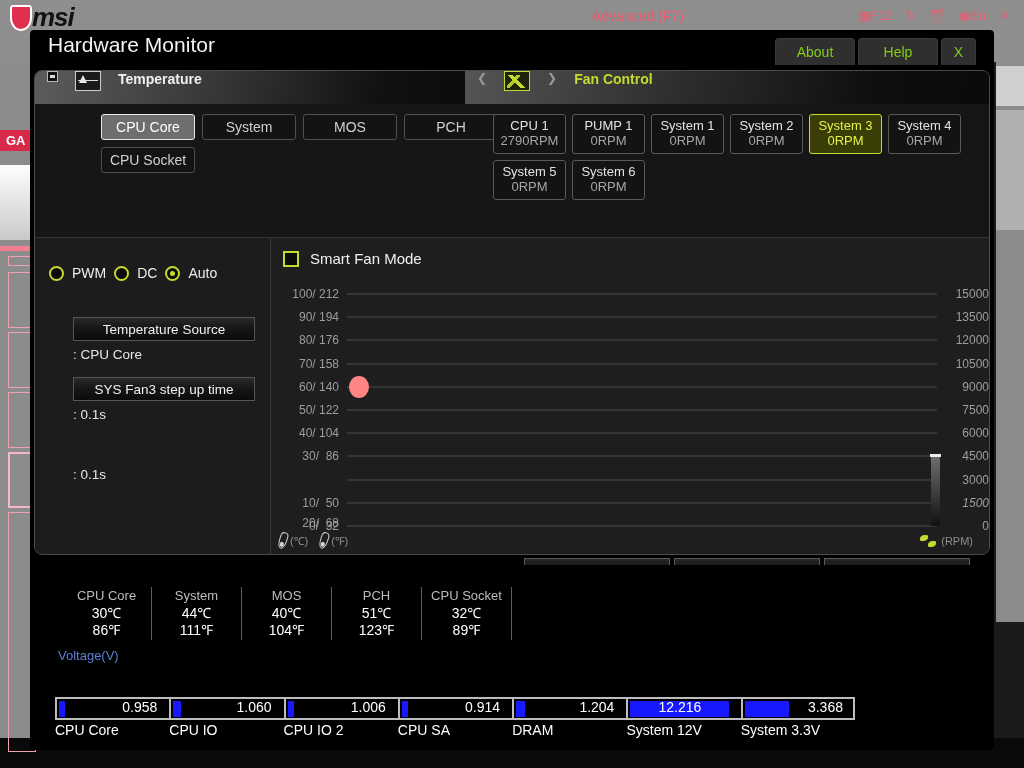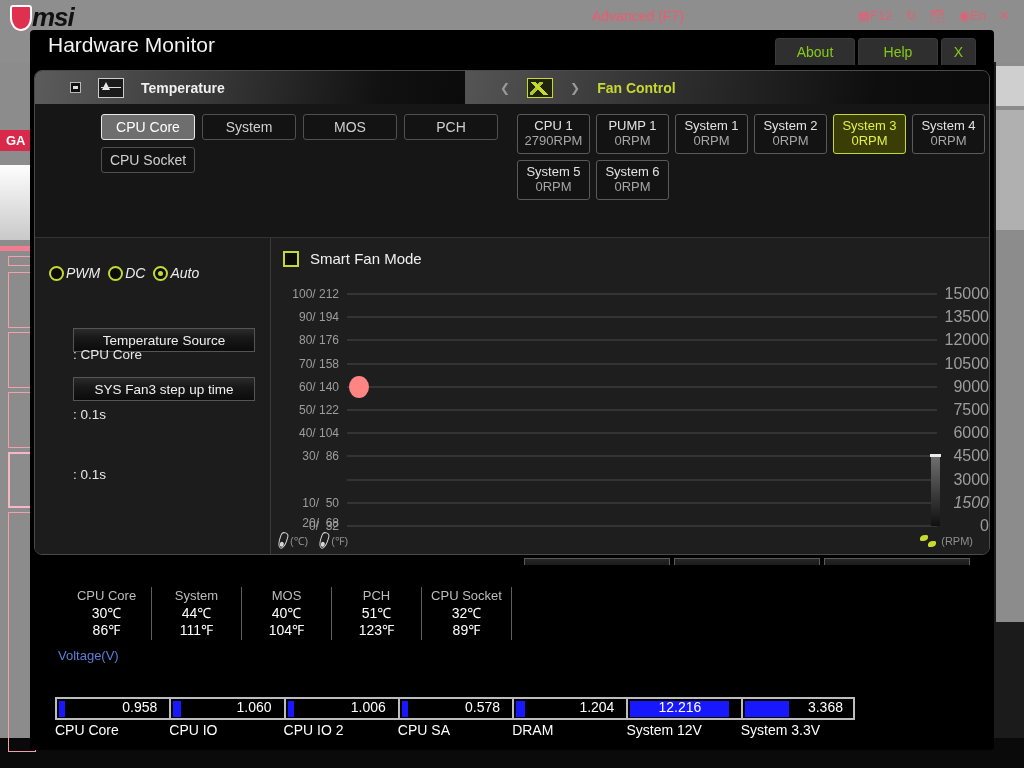--- a/index.html
+++ b/index.html
@@ -117,22 +117,22 @@
 
   
   .sect-head {
     position: absolute; top: 0; height: 33px;
   }
   .sect-head.left { left: 0; width: 430px;
     background: linear-gradient(100deg, #5c5c5c 0%, #343434 45%, #111 80%, #0b0b0b 100%); }
   .sect-head.right { left: 430px; width: 526px;
     background: linear-gradient(100deg, #555 0%, #2e2e2e 40%, #0e0e0e 78%, #0a0a0a 100%); }
   .sect-head-inner {
-    display: flex; align-items: center; height: 100%;
-    padding-left: 12px; gap: 17px; margin-left: 23px;
+    display: flex; height: 100%;
+    padding-left: 12px; gap: 17px;
   }
   .chev { color: #9a9a9a; font-size: 12px; }
   .sec-ico {
     width: 26px; height: 20px; border: 1px solid #ccc;
     position: relative; background: #1a1a1a;
     display: inline-block;
   }
   .sec-ico.temp::after {
     content: ""; position: absolute; left: 2px; top: 4px;
     width: 20px; height: 9px;
@@ -176,21 +176,21 @@
     font-size: 14px; color: #cfcfcf;
     background: #131313; border: 1px solid #505050;
     border-radius: 3px; cursor: pointer; user-select: none;
   }
   .chip.sel {
     background: #6e6e6e; color: #fff; border-color: #e8e8e8;
   }
 
   
   .fan-chips {
-    position: absolute; left: 482px; top: 43px;
+    position: absolute; left: 458px; top: 43px;
     display: flex; flex-wrap: wrap; gap: 6px; width: 480px;
   }
   .fan-chip {
     width: 73px; height: 40px; border: 1px solid #5a5a5a;
     background: #131313; border-radius: 3px;
     display: flex; flex-direction: column; align-items: center;
     justify-content: center; cursor: pointer; user-select: none;
   }
   .fan-chip .fc-name { font-size: 13px; color: #e2e2e2; line-height: 1.15; }
   .fan-chip .fc-rpm  { font-size: 13px; color: #a6a6a6; line-height: 1.15; }
@@ -208,21 +208,21 @@
   .left-pane {
     width: 236px; height: 100%;
     border-right: 1px solid #3a3a3a;
     position: relative;
     background: #1c1c1c;
   }
   .radios {
     position: absolute; left: 14px; top: 27px;
     display: flex; align-items: center; gap: 8px;
   }
-  .radio-group { display: flex; align-items: flex-end; gap: 2px; cursor: pointer; font-style: italic; }
+  .radio-group { display: flex; align-items: flex-end; gap: 8px; cursor: pointer; }
   .rdo {
     width: 15px; height: 15px; border-radius: 50%;
     border: 2px solid #c6d92e; background: #0b0b0b;
     position: relative; flex: none;
   }
   .rdo.on::after {
     content: ""; position: absolute; left: 3px; top: 3px;
     width: 5px; height: 5px; border-radius: 50%; background: #c6d92e;
   }
   .rdo-lbl { font-size: 14px; color: #ededed; }
@@ -267,21 +267,21 @@
   }
   .gline {
     position: absolute; left: 0; right: 0; height: 1px;
     background: #4b4b4b; transform: translateY(-50%);
   }
   .y-right {
     position: absolute; right: 0; top: 0; width: 48px; height: 100%;
   }
   .y-right .tick {
     position: absolute; right: 0; transform: translateY(-50%);
-    font-size: 16px; color: #9d9d9d;
+    font-size: 12px; color: #9d9d9d;
   }
   .dot {
     position: absolute; width: 20px; height: 22px; border-radius: 50%;
     background: #ff8585; transform: translate(-50%,-50%);
     cursor: pointer;
   }
   .vslider {
     position: absolute; width: 9px;
     background: linear-gradient(#6f6f6f, #101010);
     cursor: pointer;
@@ -499,21 +499,21 @@
           <div class="radio-group">
             <span class="rdo"></span>
             <span class="rdo-lbl">DC</span>
           </div>
           <div class="radio-group">
             <span class="rdo on"></span>
             <span class="rdo-lbl">Auto</span>
           </div>
         </div>
 
-        <div class="setting-btn" style="top:90px;">Temperature Source</div>
+        <div class="setting-btn" style="top:79px;">Temperature Source</div>
         <div class="setting-val" style="top:109px;">: CPU Core</div>
 
         <div class="setting-btn" style="top:139px;">SYS Fan3 step up time</div>
         <div class="setting-val" style="top:169px;">: 0.1s</div>
 
         <div class="setting-val" style="top:229px;">: 0.1s</div>
       </div>
 
       <div class="chart-pane">
         <div class="smart-row">
@@ -633,21 +633,21 @@
     </div>
     <div class="vb-cell" style="left: 228.571px; width: 114.286px;">
       <div class="vb-tickmark"></div>
       <div class="vb-fill" style="width: 6.37714px;"></div>
       <div class="vb-val" style="right: 12px;">1.006</div>
       <div class="vb-name" style="left: 0px;">CPU IO 2</div>
     </div>
     <div class="vb-cell" style="left: 342.857px; width: 114.286px;">
       <div class="vb-tickmark"></div>
       <div class="vb-fill" style="width: 6.37714px;"></div>
-      <div class="vb-val" style="right: 12px;">0.578</div>
+      <div class="vb-val" style="right: 12px;">0.914</div>
       <div class="vb-name" style="left: 0px;">CPU SA</div>
     </div>
     <div class="vb-cell" style="left: 457.143px; width: 114.286px;">
       <div class="vb-tickmark"></div>
       <div class="vb-fill" style="width: 8.50286px;"></div>
       <div class="vb-val" style="right: 12px;">1.204</div>
       <div class="vb-name" style="left: 0px;">DRAM</div>
     </div>
     <div class="vb-cell" style="left: 571.429px; width: 114.286px;">
       <div class="vb-tickmark"></div>

